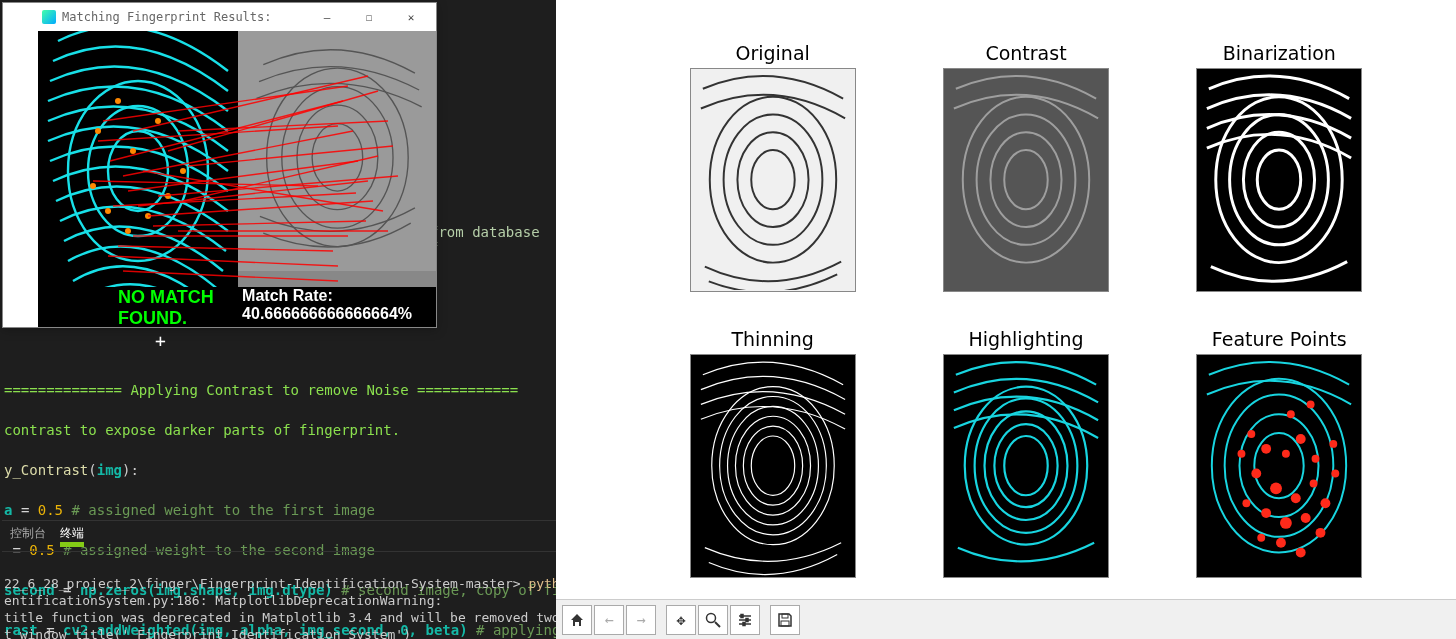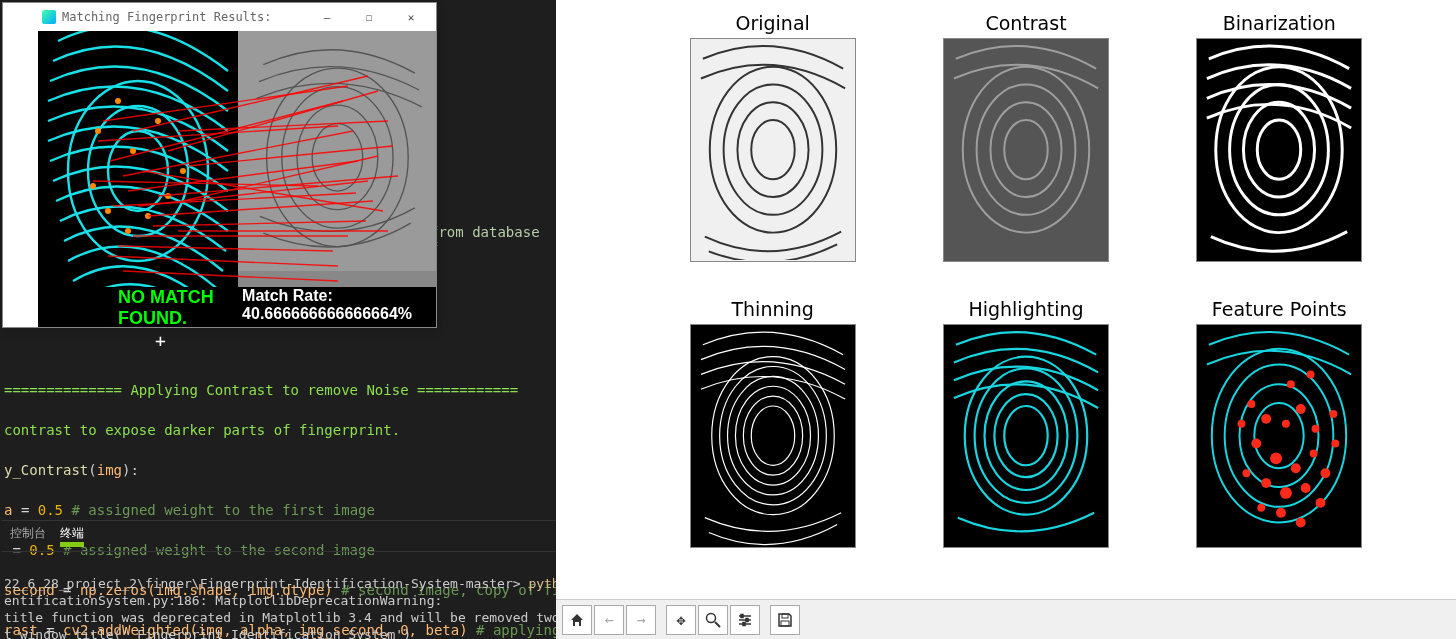--- a/index.html
+++ b/index.html
@@ -100,21 +100,21 @@
   
   .code-block {
     position:absolute; left:0; top:360px; right:0;
     font-size:14px; line-height:20px;
     color:#ccc; white-space:pre;
     padding-left:4px;
   }
   .sep-line { color:#8be04e; }
   .comment { color:#6a9955; }
   .fn-def .name { color:#dcdcaa;}
-  .fn-def .paren, .var { color:#fdba74;}
+  .fn-def .paren, .var { color:#14b8a6;font-weight:bold;}
   .num { color:#eab308;}
   .op { color:#d4d4d4;}
   .code-line { display:block; }
 
   
   .terminal-tabs {
     position:absolute; left:2px; top:520px; right:0;
     display:flex; gap:14px; padding:4px 8px;
     border-top:1px solid #333; border-bottom:1px solid #333;
     font-size:12px; color:#aaa;
@@ -136,20 +136,21 @@
     column-gap: 60px;
     row-gap: 4px;
     padding: 12px 80px 20px 120px;
     justify-items:center; align-items:start;
   }
   .plot-title {
     font-family: 'DejaVu Sans', sans-serif;
     font-size: 19px;
     color:#000;
     text-align:center;
+    margin-top:30px;
   }
   .plot-img {
     width: 166px; height: 224px;
     background:#000;
     border: 1px solid #888;
     position: relative;
     overflow: hidden;
   }
   .plot-img.light { background:#f0f0f0; }
   .plot-img.mid { background:#555; }

